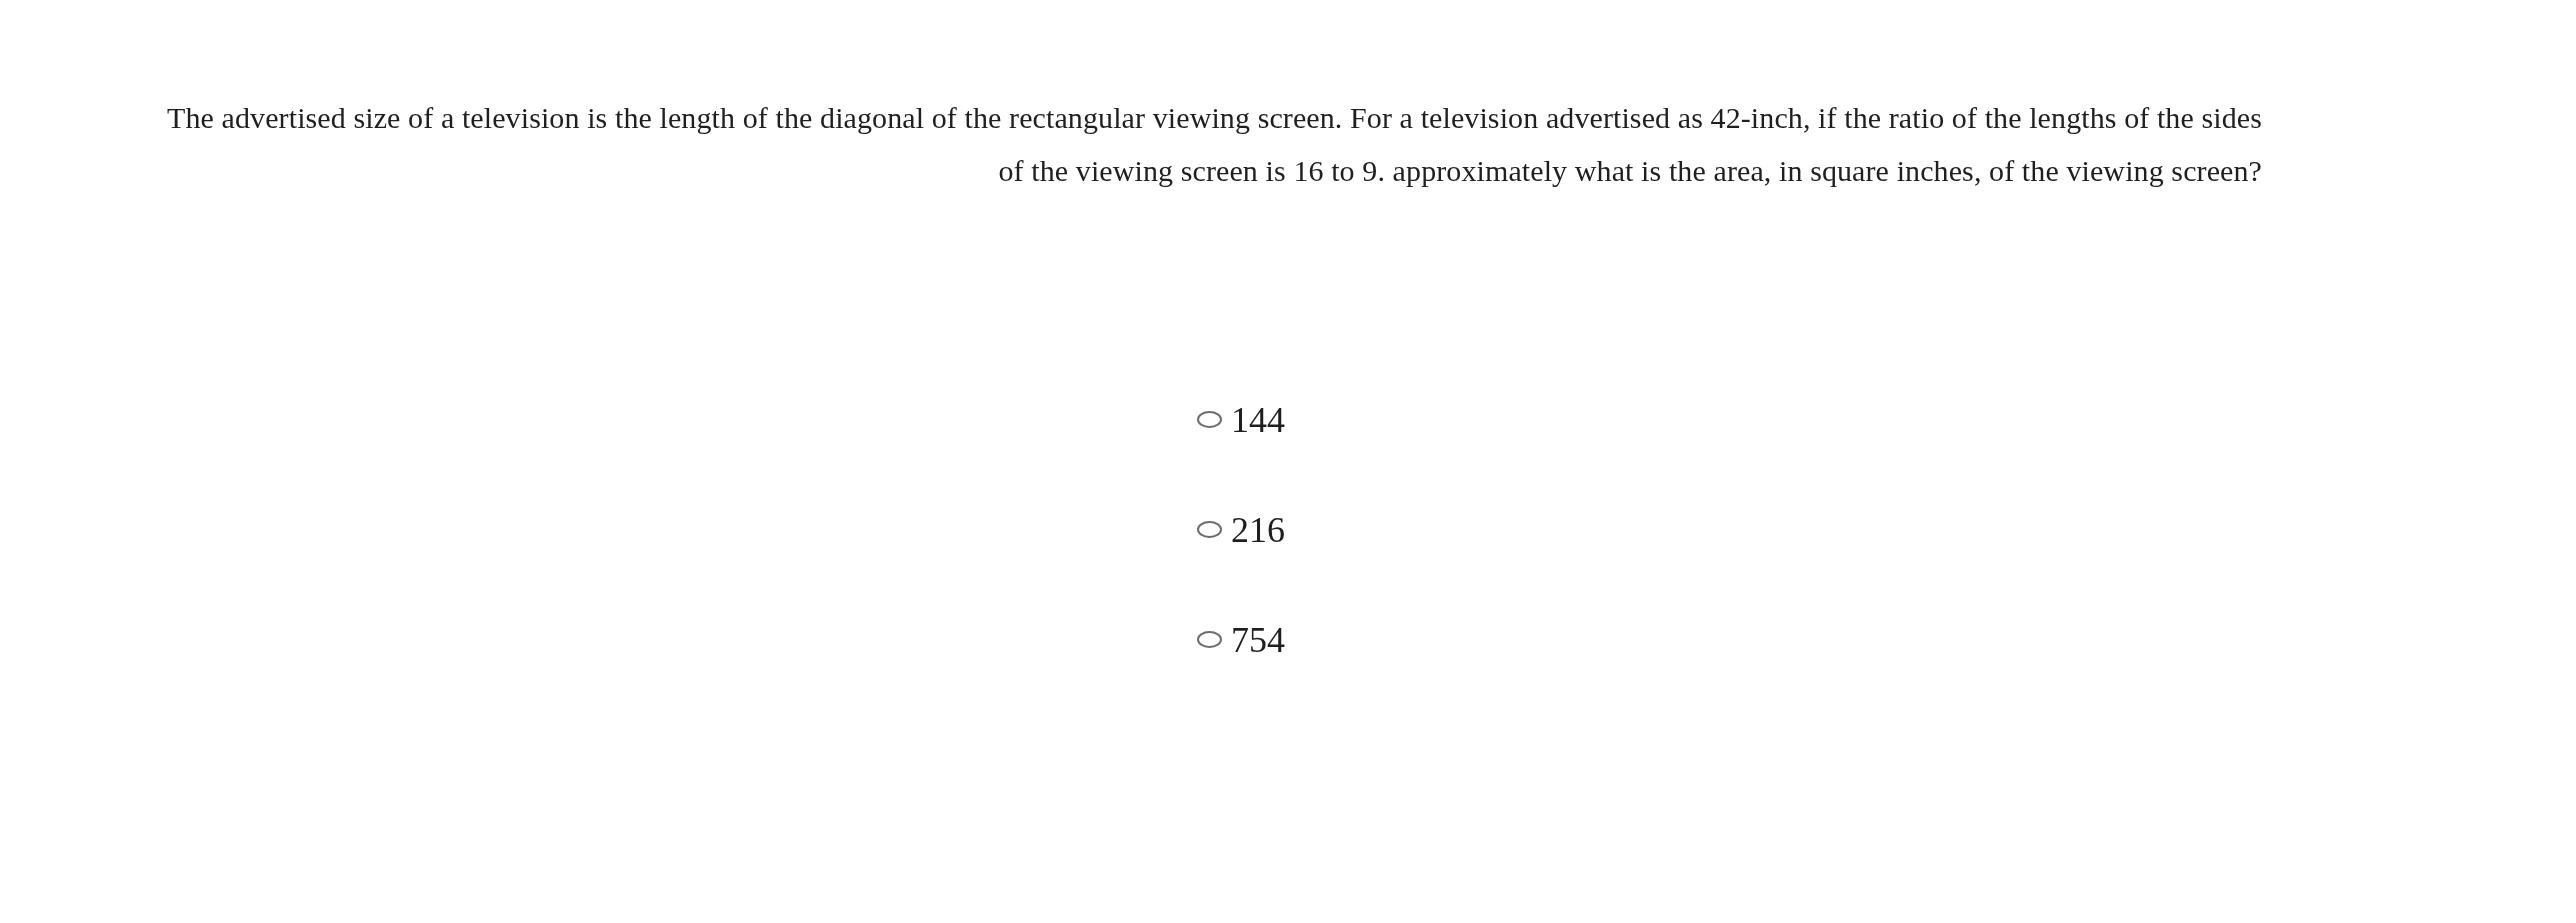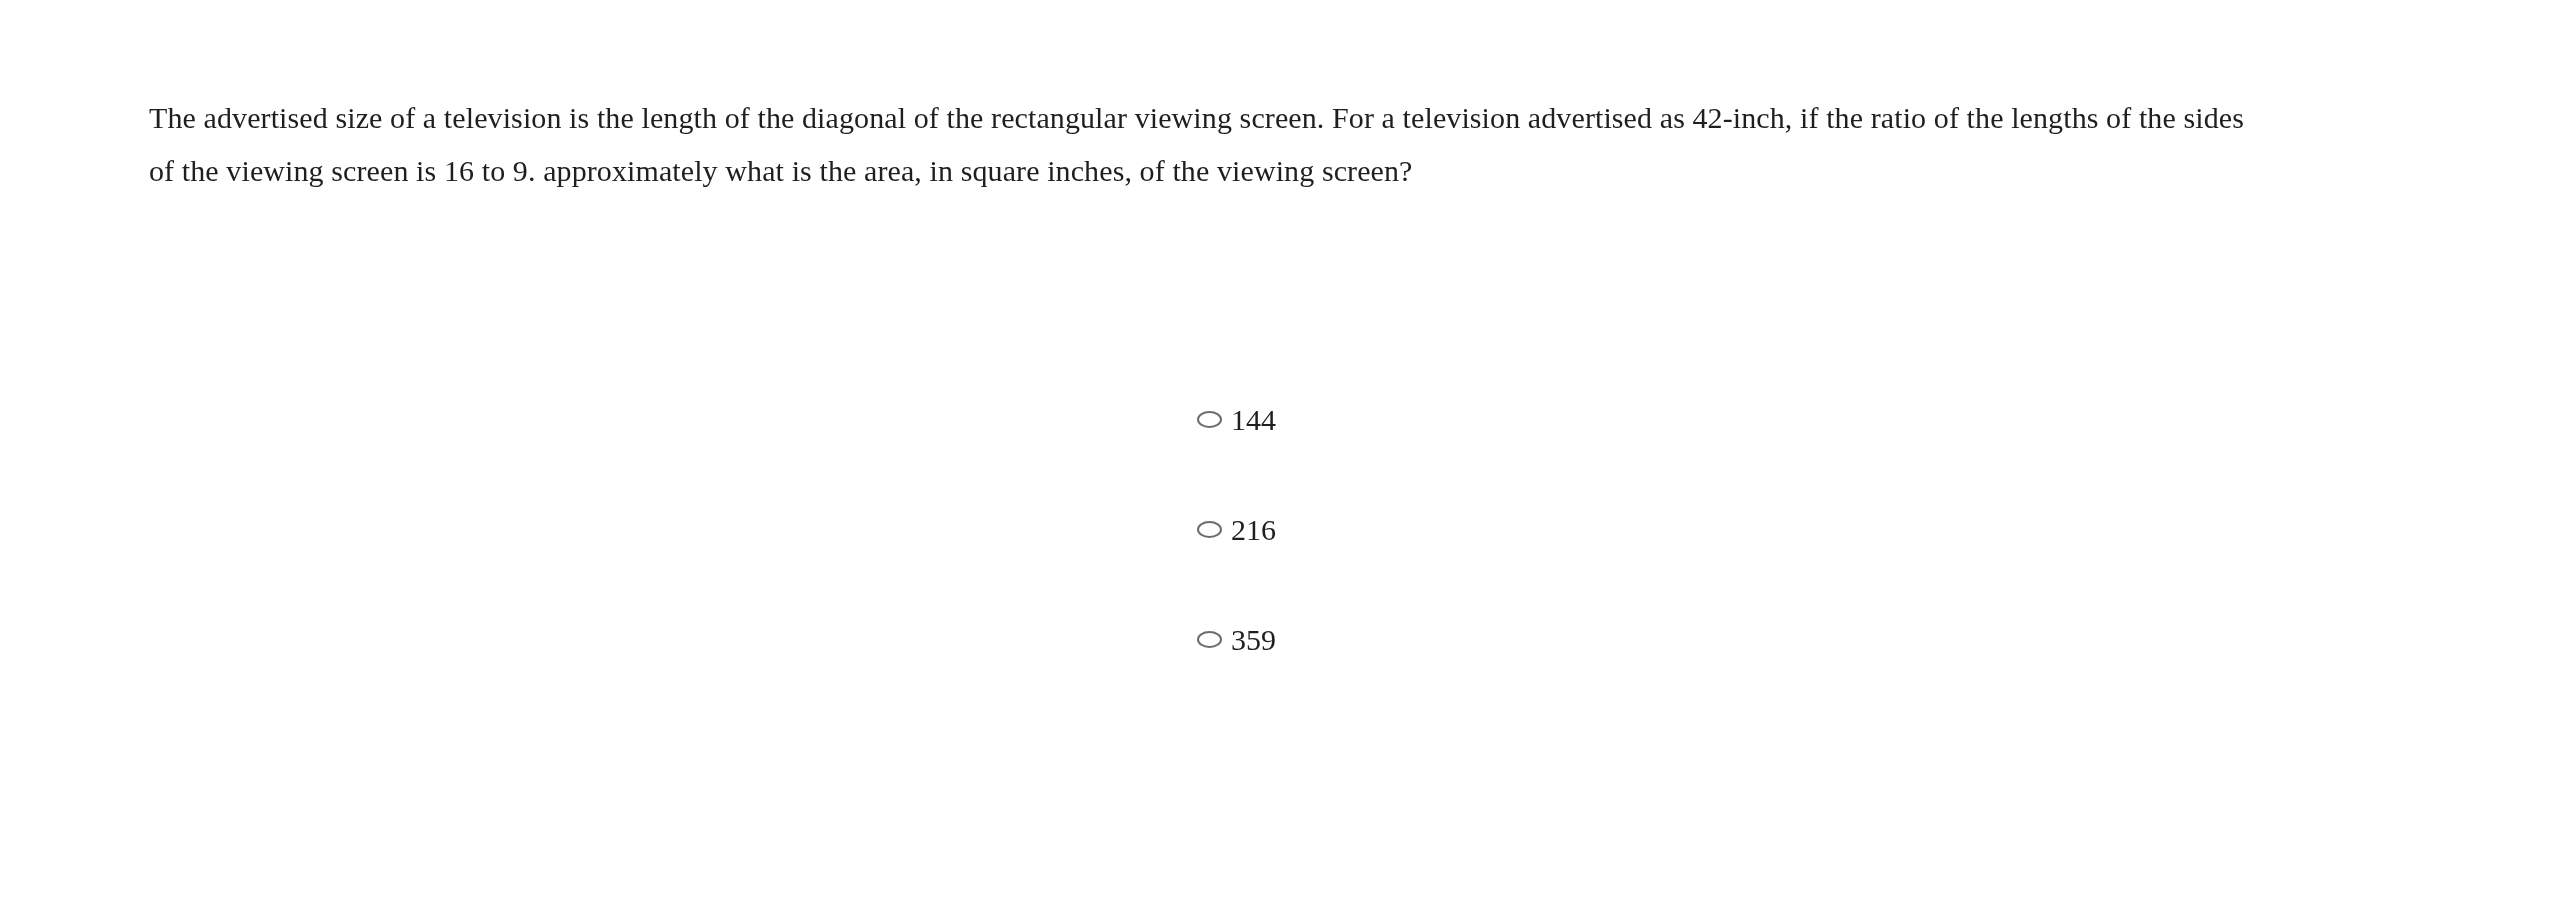--- a/index.html
+++ b/index.html
@@ -28,21 +28,21 @@
     left: 149px;
     top: 91px;
     width: 2113px;
   }
 
   .question-text {
     font-size: 30px;
     line-height: 1.78;
     font-family: "Liberation Serif", serif;
     color: #1f1f1f;
-    text-align: left;
+    text-align: right;
     letter-spacing: 0.1px;
   }
 
   .options {
     position: absolute;
     left: 1197px;
     top: 391px;
     width: 587px;
   }
 
@@ -61,21 +61,21 @@
     width: 25px;
     height: 17px;
     border: 2px solid #6d6d6d;
     border-radius: 50%;
     background: #ffffff;
     box-sizing: border-box;
     margin-right: 9px;
   }
 
   .option-label {
-    font-size: 30px;
+    font-size: 36px;
     line-height: 1;
     font-family: "Liberation Serif", serif;
     color: #1f1f1f;
     white-space: nowrap;
   }
 </style>
 </head>
 <body>
 
 <div class="page">
@@ -92,20 +92,20 @@
     </div>
 
     <div class="option-row">
       <span class="radio"></span>
       <span class="option-label">216</span>
     </div>
 
 
     <div class="option-row">
       <span class="radio"></span>
-      <span class="option-label">359</span>
+      <span class="option-label">754</span>
     </div>
 
 
   </div>
 
 </div>
 
 
 </body></html>

